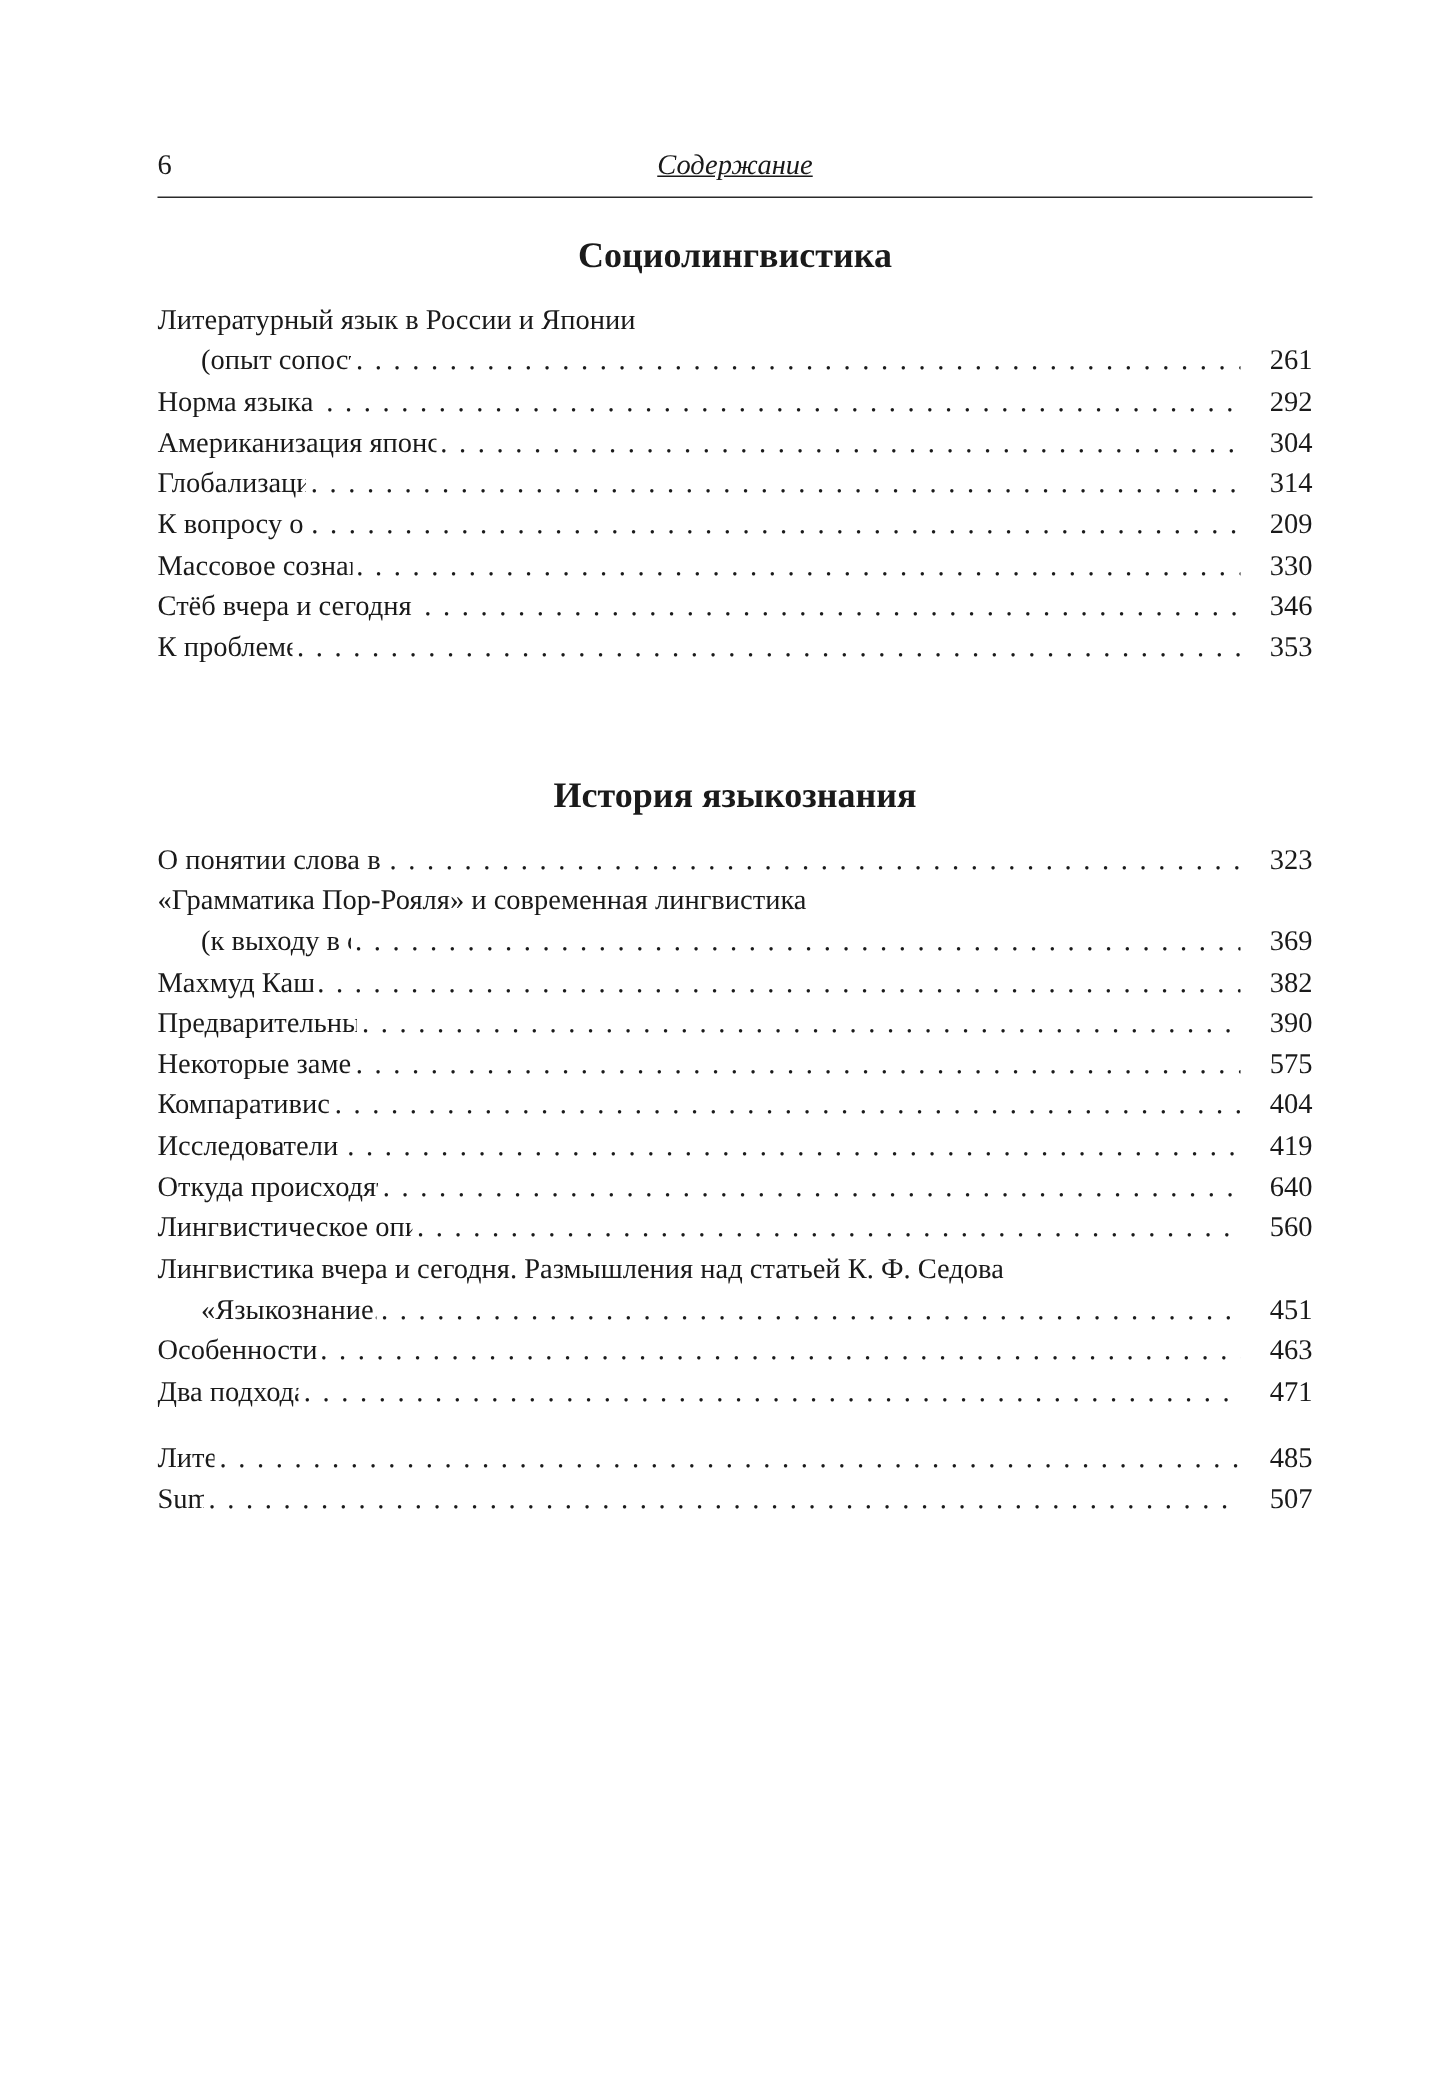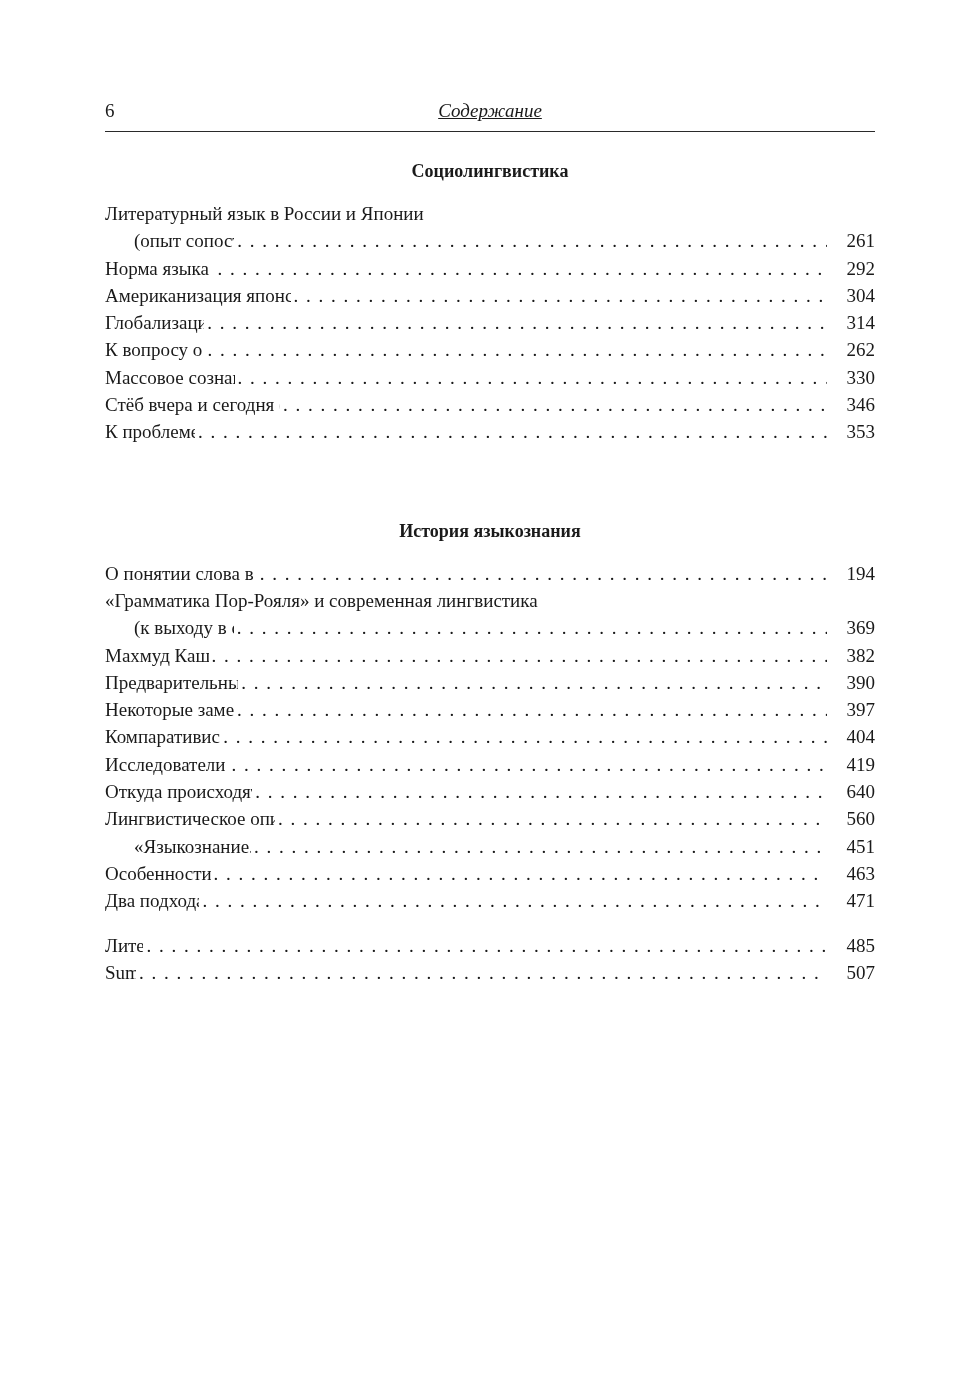--- a/index.html
+++ b/index.html
@@ -42,21 +42,21 @@
     margin: 9px 0 0 0;
   }
   
   .toc-content {
     margin-top: 26px;
   }
   .toc-section { margin-top: 0; }
   .toc-section + .toc-section { margin-top: 72px; }
   .toc-section.no-title { margin-top: 17px; }
   .section-title {
-    font-size: 18px;
+    font-size: 24px;
     font-weight: bold;
     text-align: center;
     margin: 0 0 15px 0;
     line-height: 27px;
   }
   .toc-row {
     display: flex;
     align-items: center;
     line-height: 27.3px;
     white-space: nowrap;
@@ -120,21 +120,21 @@
           <span class="toc-page">304</span>
         </div>
         <div class="toc-row">
           <span class="toc-text">Глобализация и развитие языков</span>
           <span class="dots"></span>
           <span class="toc-page">314</span>
         </div>
         <div class="toc-row">
           <span class="toc-text">К вопросу о языковых реформах</span>
           <span class="dots"></span>
-          <span class="toc-page">262</span>
+          <span class="toc-page">209</span>
         </div>
         <div class="toc-row">
           <span class="toc-text">Массовое сознание и язык: Япония и Россия</span>
           <span class="dots"></span>
           <span class="toc-page">330</span>
         </div>
         <div class="toc-row">
           <span class="toc-text">Стёб вчера и сегодня (размышления о статье Ю. Л. Воротникова)</span>
           <span class="dots"></span>
           <span class="toc-page">346</span>
@@ -143,21 +143,21 @@
           <span class="toc-text">К проблеме иерархии языков</span>
           <span class="dots"></span>
           <span class="toc-page">353</span>
         </div>
       </section>
       <section class="toc-section">
         <h2 class="section-title">История языкознания</h2>
         <div class="toc-row">
           <span class="toc-text">О понятии слова в европейской и японской традициях</span>
           <span class="dots"></span>
-          <span class="toc-page">194</span>
+          <span class="toc-page">323</span>
         </div>
         <div class="toc-row">
           <span class="toc-text">«Грамматика Пор-Рояля» и современная лингвистика</span>
         </div>
         <div class="toc-row cont">
           <span class="toc-text">(к выходу в свет русских изданий)</span>
           <span class="dots"></span>
           <span class="toc-page">369</span>
         </div>
         <div class="toc-row">
@@ -166,41 +166,44 @@
           <span class="toc-page">382</span>
         </div>
         <div class="toc-row">
           <span class="toc-text">Предварительные итоги лингвистики XX века</span>
           <span class="dots"></span>
           <span class="toc-page">390</span>
         </div>
         <div class="toc-row">
           <span class="toc-text">Некоторые заметки по истории лингвистики</span>
           <span class="dots"></span>
-          <span class="toc-page">397</span>
+          <span class="toc-page">575</span>
         </div>
         <div class="toc-row">
           <span class="toc-text">Компаративистика, ее критики и герои</span>
           <span class="dots"></span>
           <span class="toc-page">404</span>
         </div>
         <div class="toc-row">
           <span class="toc-text">Исследователи фактов и создатели теорий</span>
           <span class="dots"></span>
           <span class="toc-page">419</span>
         </div>
         <div class="toc-row">
           <span class="toc-text">Откуда происходят основные понятия языкознания?</span>
           <span class="dots"></span>
           <span class="toc-page">640</span>
         </div>
         <div class="toc-row">
           <span class="toc-text">Лингвистическое описание и языковая компетенция лингвиста</span>
           <span class="dots"></span>
           <span class="toc-page">560</span>
+        </div>
+        <div class="toc-row">
+          <span class="toc-text">Лингвистика вчера и сегодня. Размышления над статьей К. Ф. Седова</span>
         </div>
         <div class="toc-row cont">
           <span class="toc-text">«Языкознание. Речеведение. Генристика»</span>
           <span class="dots"></span>
           <span class="toc-page">451</span>
         </div>
         <div class="toc-row">
           <span class="toc-text">Особенности русской лингвистики</span>
           <span class="dots"></span>
           <span class="toc-page">463</span>

